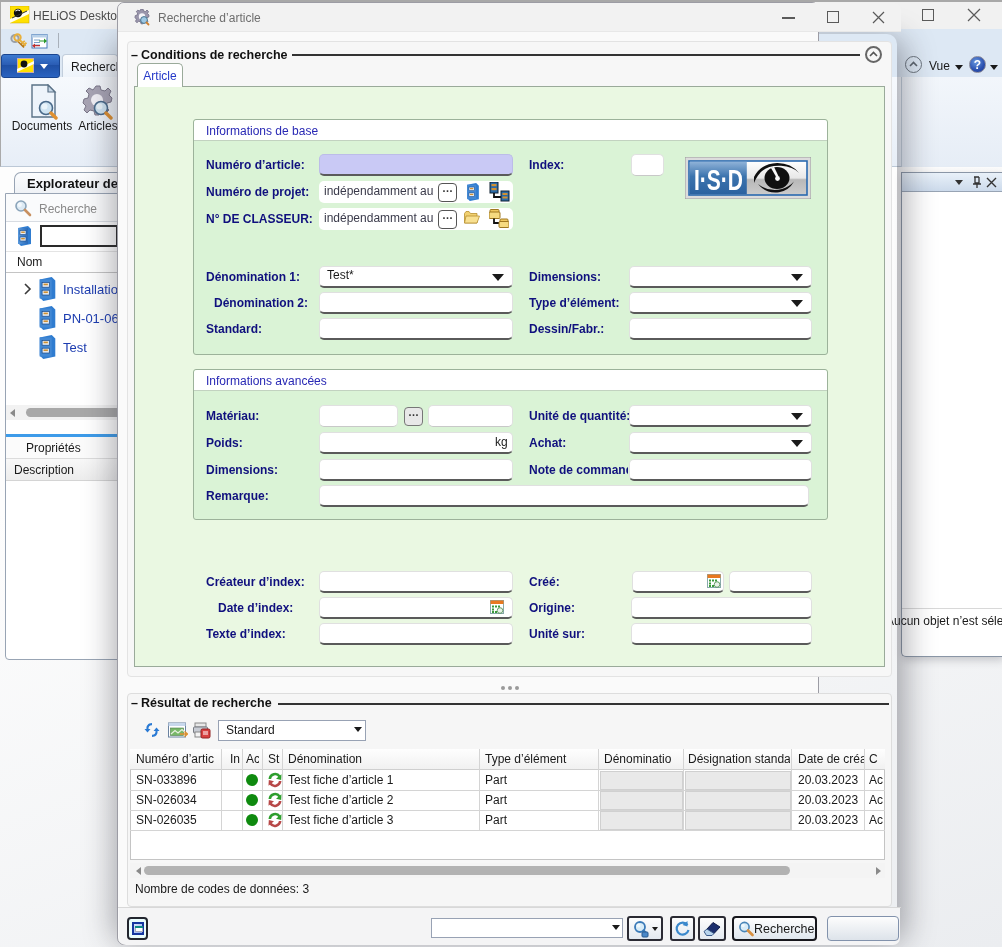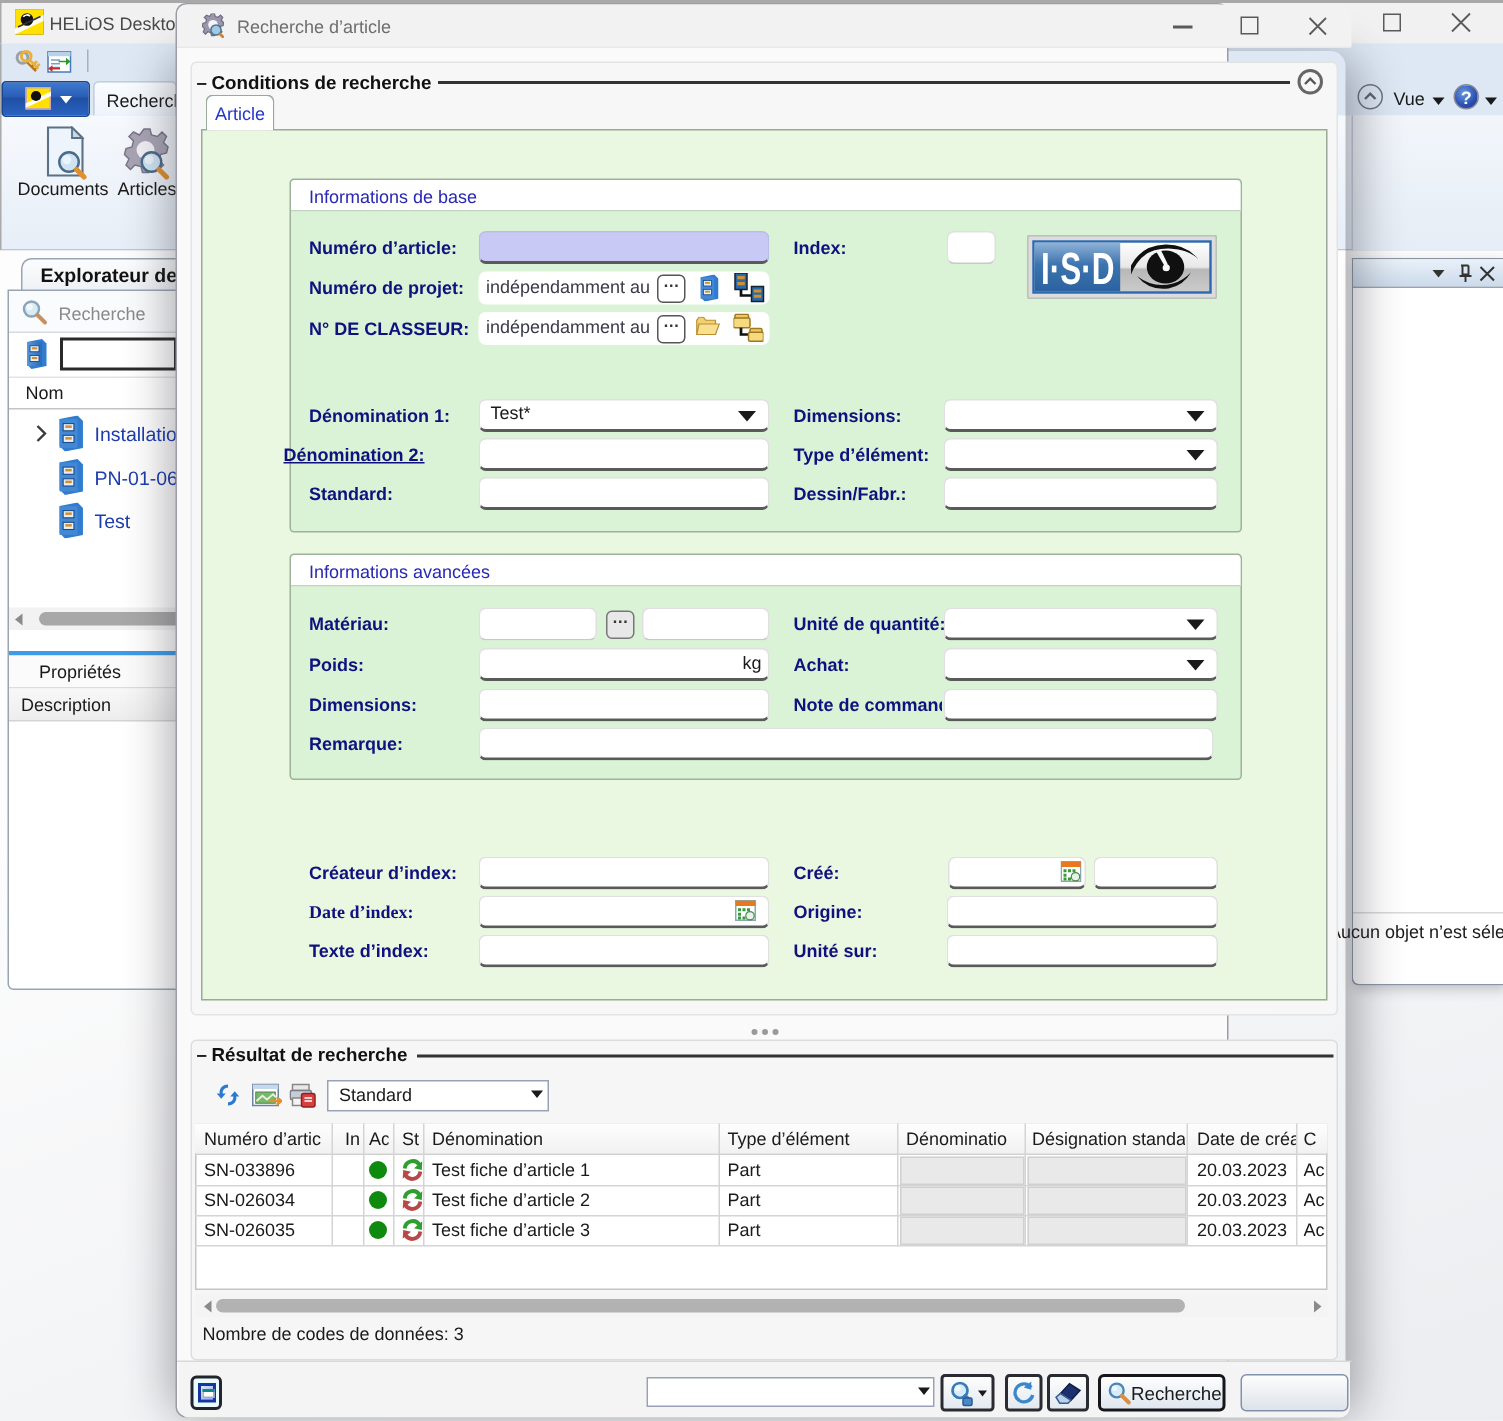--- a/index.html
+++ b/index.html
@@ -269,21 +269,21 @@
     <rect x="11" y="10" width="8" height="7.5" rx="1" fill="#f0c860" stroke="#a07820"></rect>
     <rect x="10" y="12.5" width="10" height="6" rx="1" fill="#f6da80" stroke="#a07820"></rect>
   </svg>
   <div class="lb" style="left:88px;top:267px;">Dénomination 1:</div>
   <div class="dd" style="left:201px;top:263px;width:194px;"></div>
   <div class="t13" style="left:209px;top:265px;">Test*</div>
   <div class="arr" style="left:374px;top:271px;"></div>
   <div class="lb" style="left:411px;top:267px;">Dimensions:</div>
   <div class="dd" style="left:511px;top:263px;width:183px;"></div>
   <div class="arr" style="left:673px;top:271px;"></div>
-  <div class="lb" style="left:71px;top:293px;text-decoration:underline;">Dénomination 2:</div>
+  <div class="lb" style="left:96px;top:293px;">Dénomination 2:</div>
   <div class="inp" style="left:201px;top:289px;width:194px;"></div>
   <div class="lb" style="left:411px;top:293px;">Type d’élément:</div>
   <div class="dd" style="left:511px;top:289px;width:183px;"></div>
   <div class="arr" style="left:673px;top:297px;"></div>
   <div class="lb" style="left:88px;top:319px;">Standard:</div>
   <div class="inp" style="left:201px;top:315px;width:194px;"></div>
   <div class="lb" style="left:411px;top:319px;">Dessin/Fabr.:</div>
   <div class="inp" style="left:511px;top:315px;width:183px;"></div>
 
   <div class="grp" style="left:75px;top:366px;width:633px;height:149px;">
@@ -321,21 +321,21 @@
         <rect x="5" y="5.5" width="2" height="2"></rect>
         <rect x="8" y="5.5" width="2" height="2"></rect>
       <rect x="2" y="8.5" width="2" height="2"></rect>
         <rect x="8" y="8.5" width="2" height="2"></rect>
       <rect x="2" y="11" width="2" height="2"></rect>
         <rect x="5" y="11" width="2" height="2"></rect>
     </g>
     <circle cx="10" cy="10.5" r="2.8" fill="#e8f2e8" stroke="#4a8a4a" stroke-width="0.8"></circle>
   </svg>
   <div class="inp" style="left:611px;top:568px;width:83px;"></div>
-  <div class="lb" style="left:88px;top:598px;font-family:Liberation Serif, serif;">Date d’index:</div>
+  <div class="lb" style="left:100px;top:598px;">Date d’index:</div>
   <div class="inp" style="left:201px;top:594px;width:194px;"></div>
   <svg class="ab" style="left:372px;top:597px;" width="14" height="14" viewBox="0 0 14 14">
     <rect x="0.5" y="0.5" width="13" height="13" fill="#fff" stroke="#8aa"></rect>
     <rect x="0.5" y="0.5" width="13" height="3.5" fill="#e87820"></rect>
     <g fill="#3a9a3a">
       <rect x="2" y="5.5" width="2" height="2"></rect>
         <rect x="5" y="5.5" width="2" height="2"></rect>
         <rect x="8" y="5.5" width="2" height="2"></rect>
       <rect x="2" y="8.5" width="2" height="2"></rect>
         <rect x="8" y="8.5" width="2" height="2"></rect>

